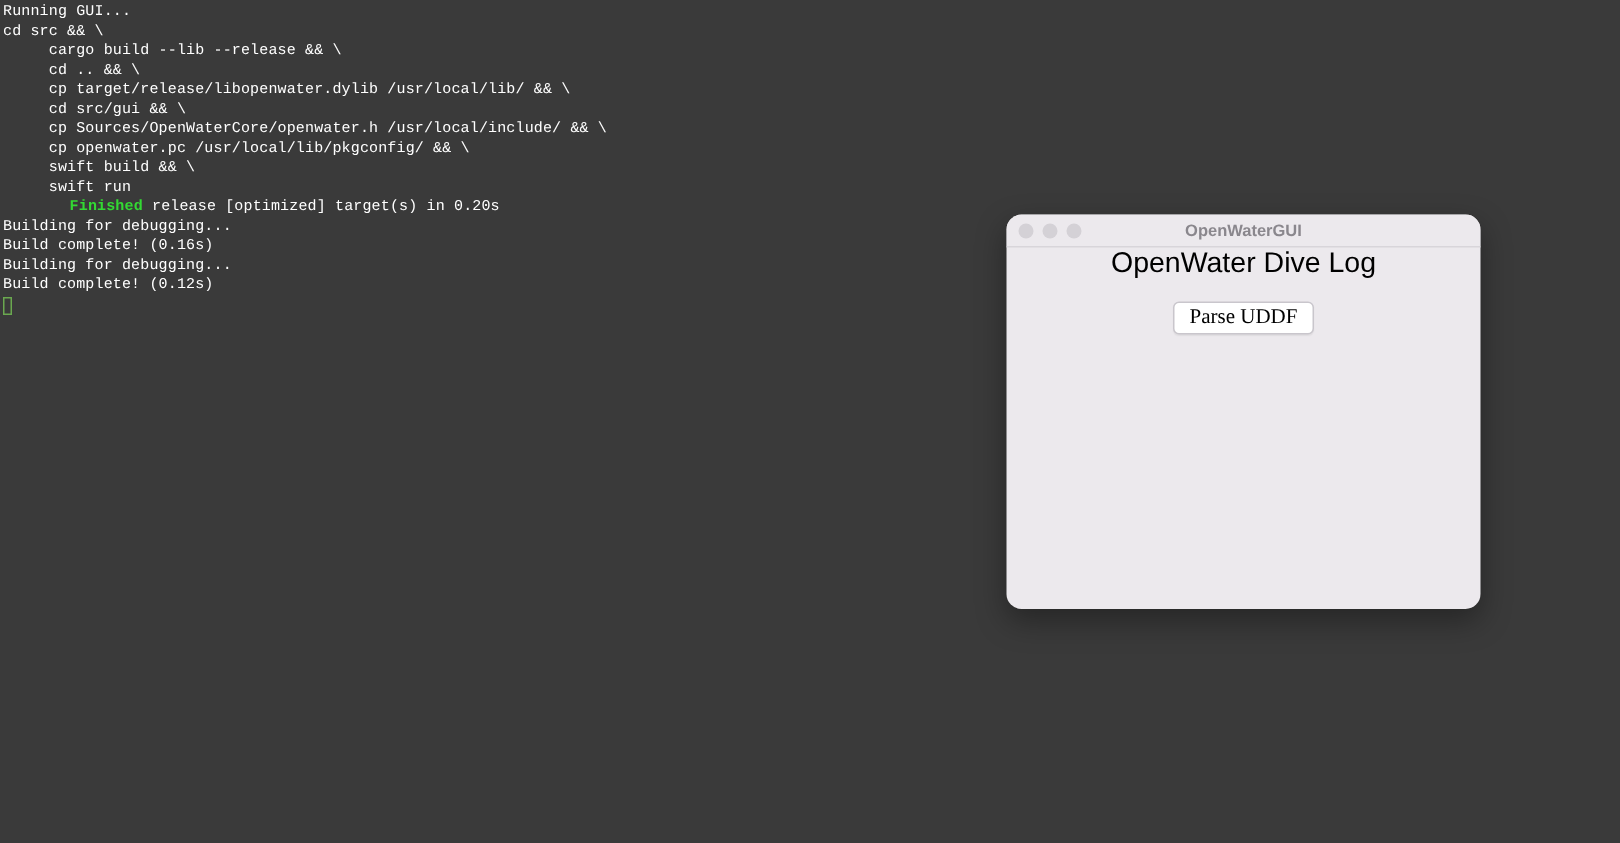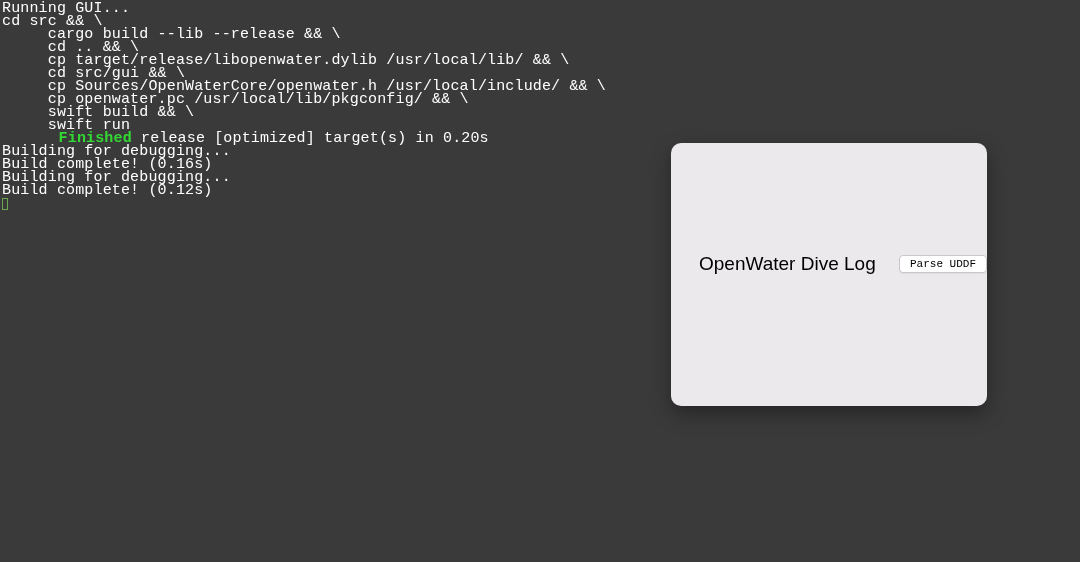--- a/index.html
+++ b/index.html
@@ -10,21 +10,21 @@
     body {
       width: 1080px;
       height: 562px;
       background: #3a3a3a;
       font-family: Menlo, Monaco, "Courier New", monospace;
       position: relative;
       overflow: hidden;
     }
     .terminal {
       color: #ffffff;
-      font-size: 15px;
+      font-size: 10px;
       line-height: 13px;
       padding: 2px 2px;
       white-space: pre;
       letter-spacing: 0.01em;
     }
     .green {
       color: #33d933;
       font-weight: bold;
       margin-left: 20px;
     }
@@ -72,35 +72,34 @@
       text-align: center;
       font-family: -apple-system, "Helvetica Neue", Arial, sans-serif;
       font-size: 11px;
       font-weight: 600;
       color: #8a878d;
       pointer-events: none;
     }
     .app-content {
       height: calc(100% - 22px);
       display: flex;
-      flex-direction: row;
+      flex-direction: column;
       align-items: center;
-      justify-content: space-between;
+      justify-content: flex-start;
       gap: 14px;
-      margin-left: 28px;
     }
     .app-heading {
       font-family: -apple-system, "Helvetica Neue", Arial, sans-serif;
       font-size: 19px;
       font-weight: 400;
       color: #000;
     }
     .app-button {
-      font-family: Liberation Mono, monospace;
-      font-size: 11px;
+      font-family: Liberation Serif, serif;
+      font-size: 14px;
       padding: 2px 10px;
       background: #ffffff;
       border: 1px solid #c9c6cc;
       border-radius: 4px;
       color: #000;
       cursor: pointer;
       box-shadow: 0 1px 1px rgba(0,0,0,0.06);
     }
   </style>
 </head>
@@ -117,17 +116,25 @@
      swift build &amp;&amp; \
      swift run
     <span class="green">Finished</span> release [optimized] target(s) in 0.20s
 Building for debugging...
 Build complete! (0.16s)
 Building for debugging...
 Build complete! (0.12s)
 <span class="cursor"></span></div>
 
 <div class="app-window">
+  <div class="titlebar">
+    <div class="traffic-lights">
+      <div class="traffic-light"></div>
+      <div class="traffic-light"></div>
+      <div class="traffic-light"></div>
+    </div>
+    <div class="titlebar-title">OpenWaterGUI</div>
+  </div>
   <div class="app-content">
     <div class="app-heading">OpenWater Dive Log</div>
     <button class="app-button">Parse UDDF</button>
   </div>
 </div>
 
 </body></html>

